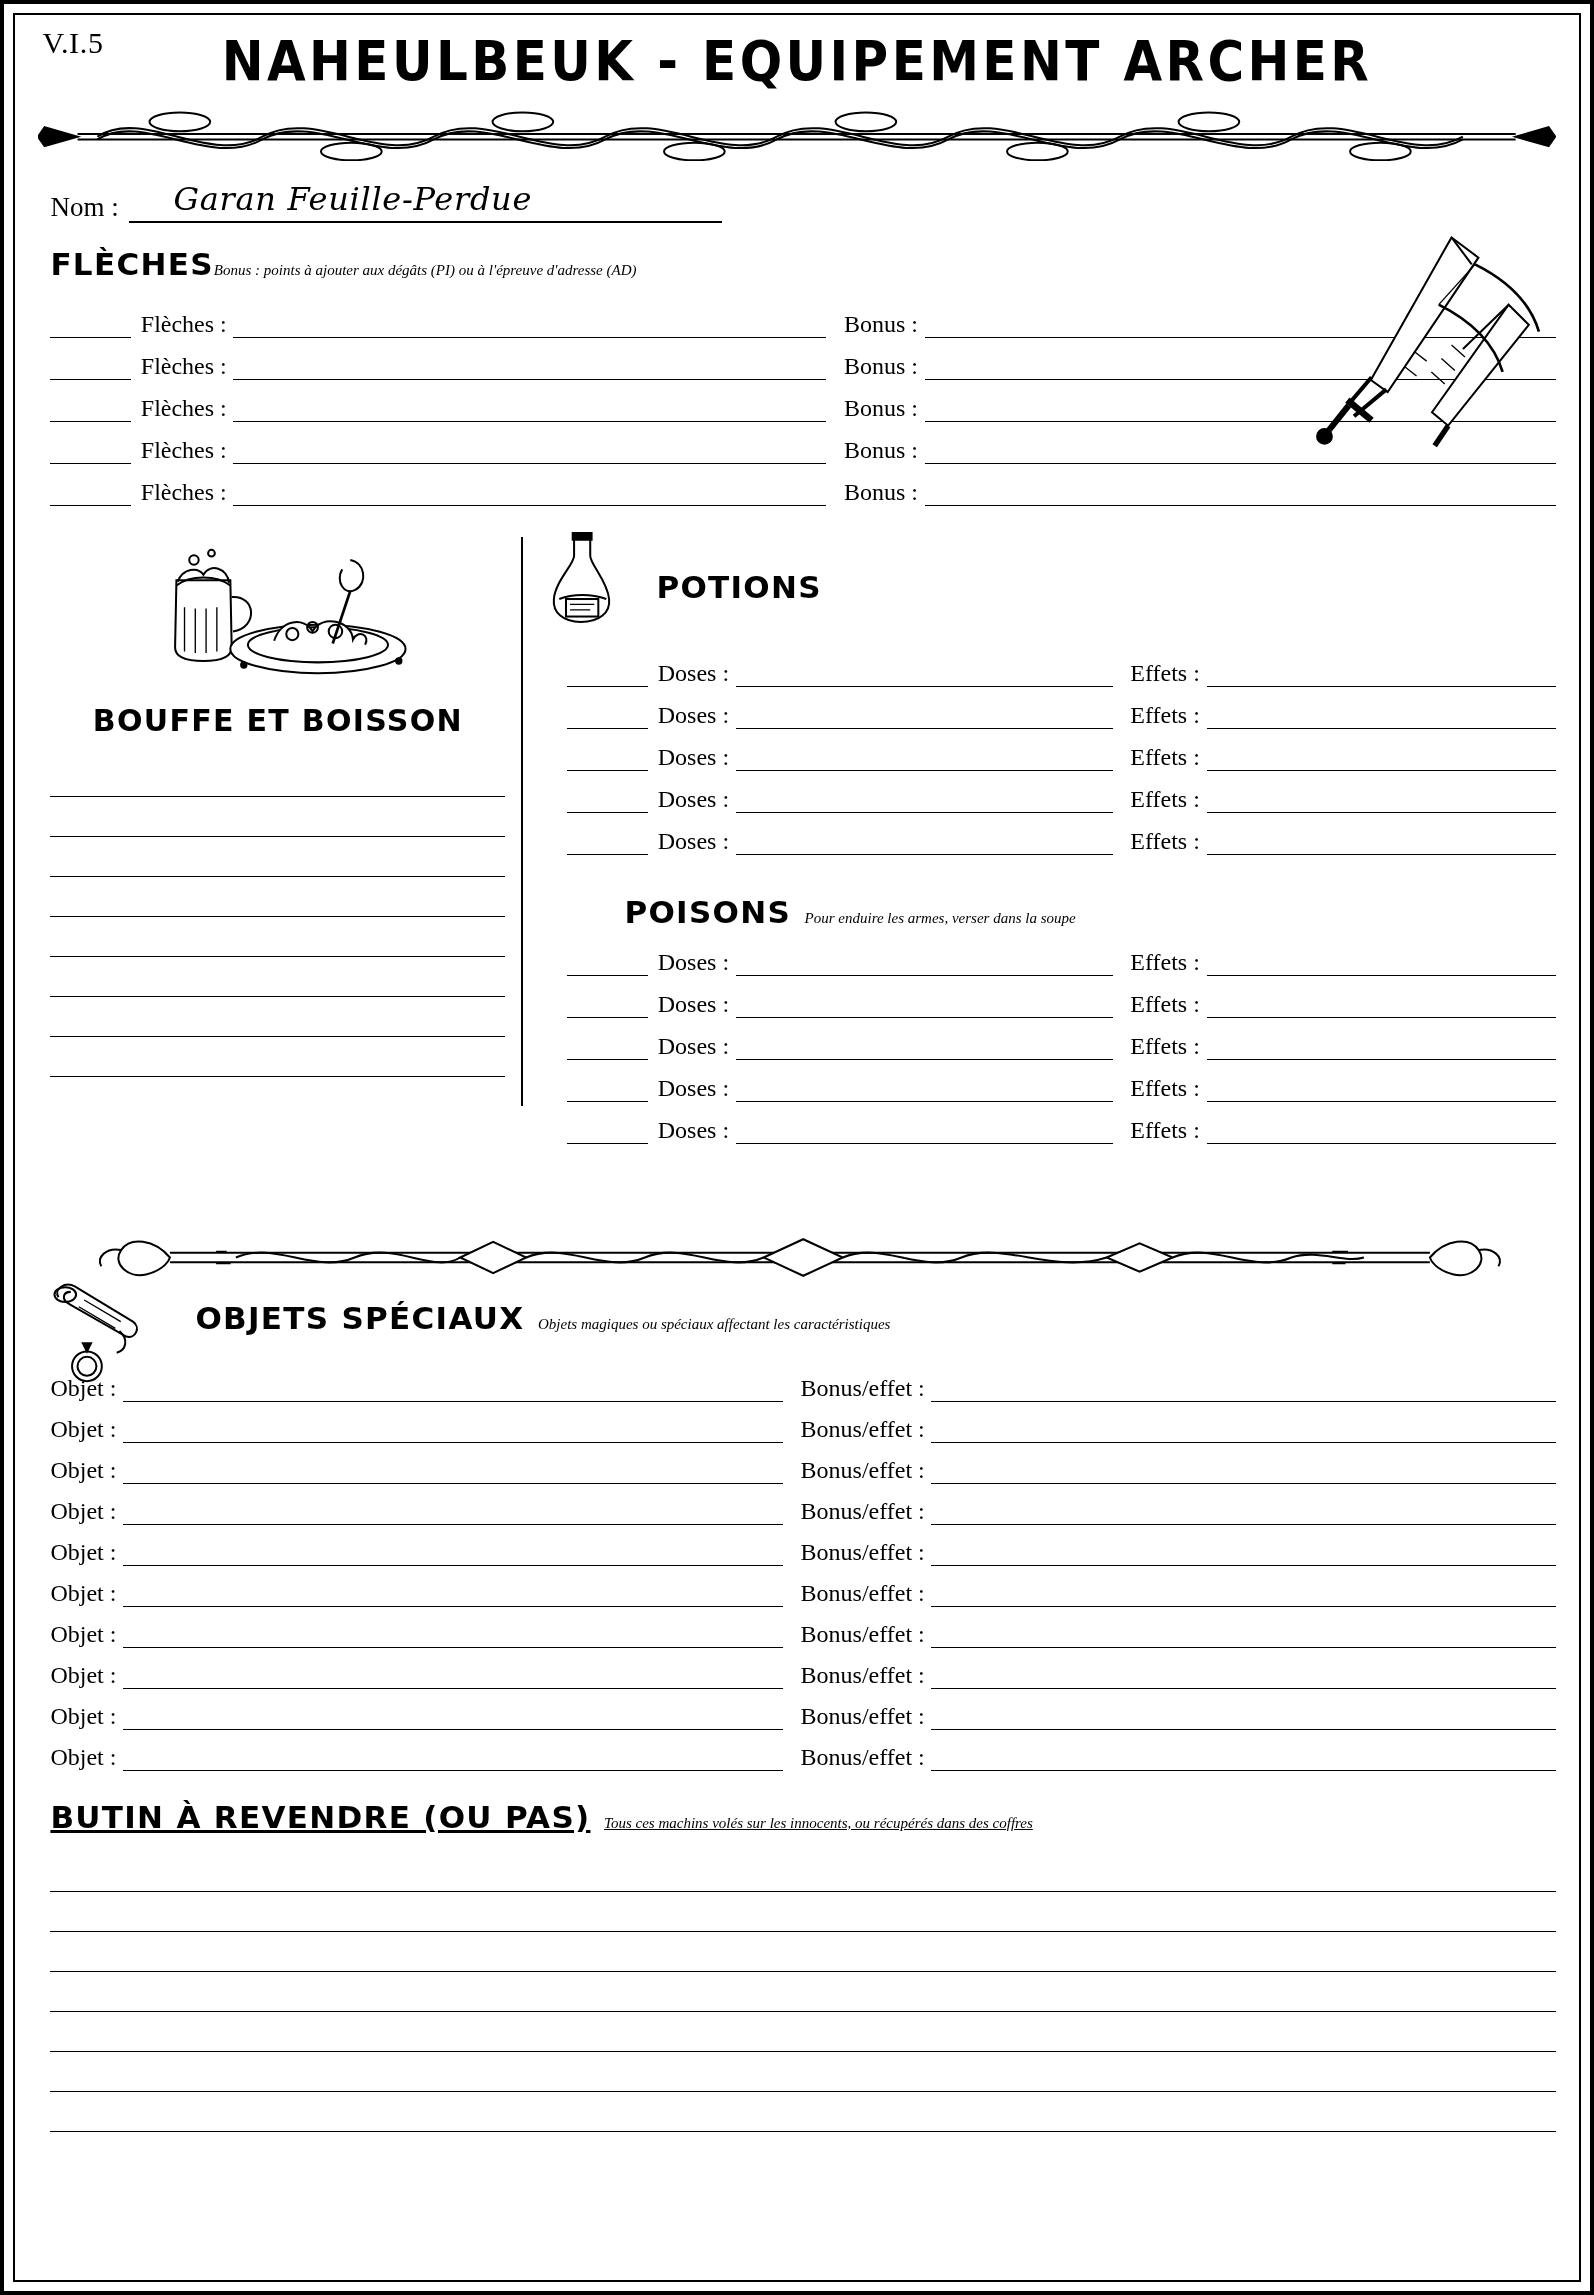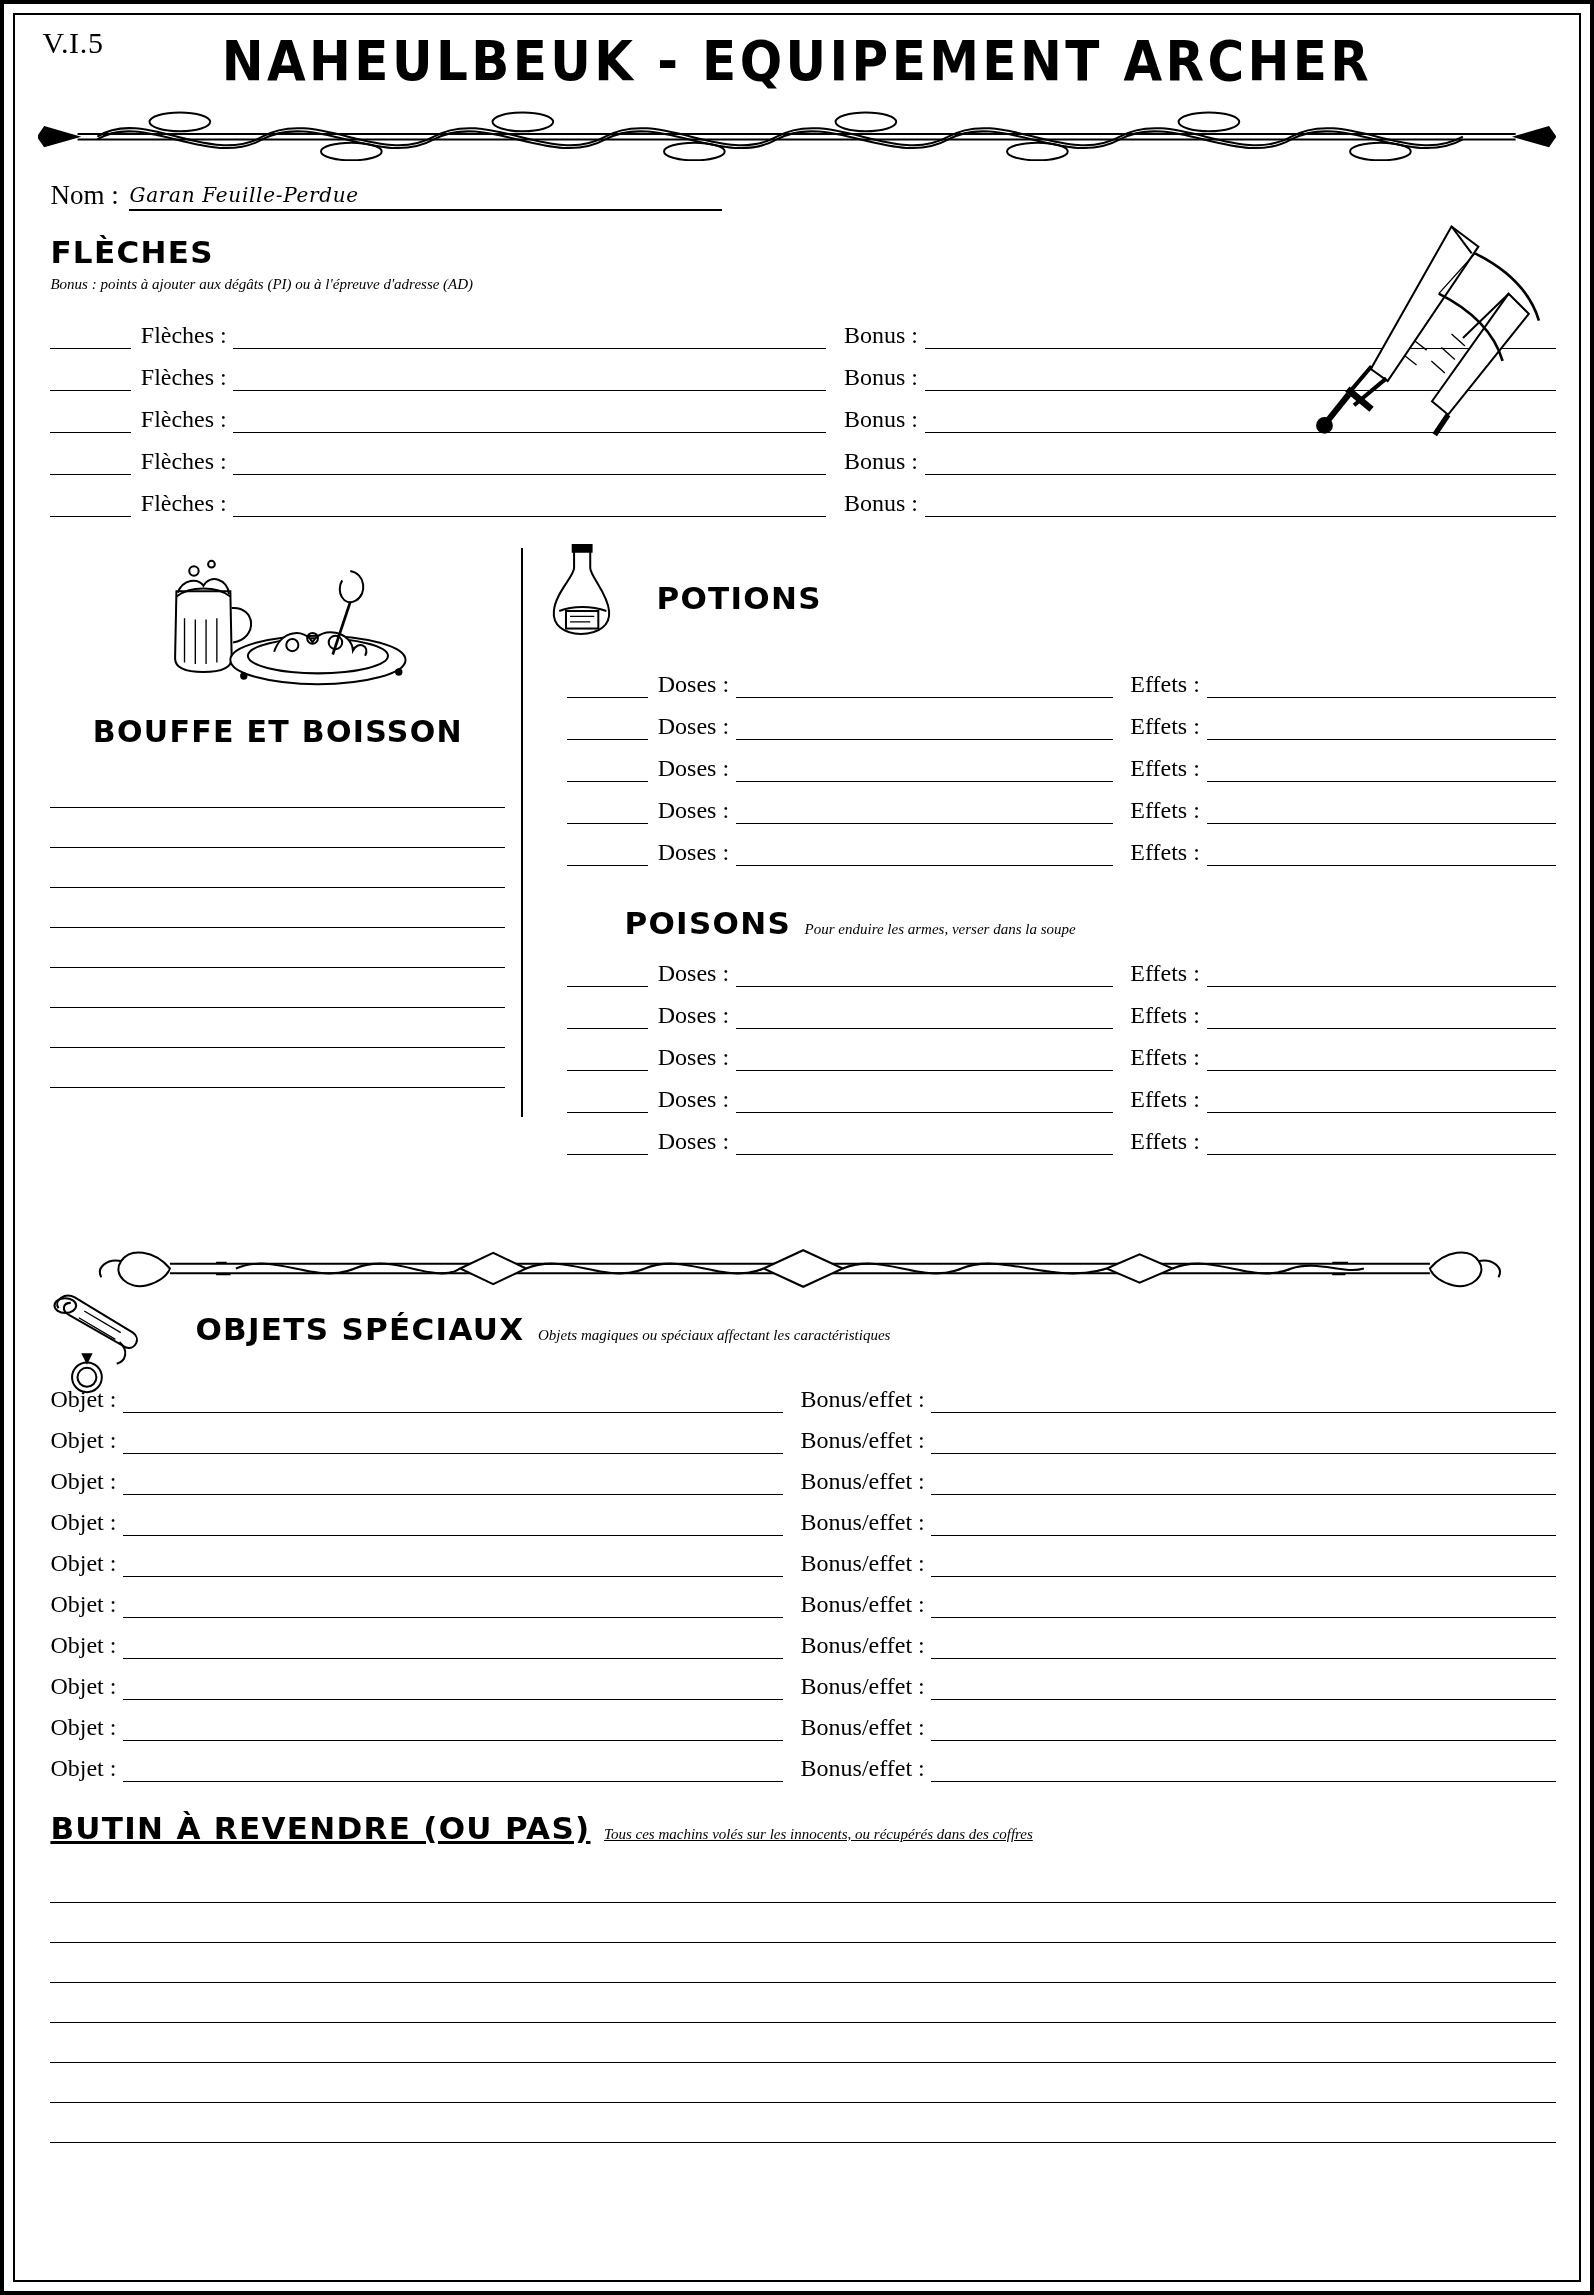--- a/index.html
+++ b/index.html
@@ -79,30 +79,30 @@
   }
   .name-value-wrap {
     margin-left: 10.8px;
     width: 593px;
     border-bottom: 2px solid #000;
     padding-bottom: 2.7px;
   }
   .name-value {
     font-family: "DejaVu Serif", serif;
     font-style: italic;
-    font-size: 20px;
+    font-size: 32px;
     letter-spacing: 0.7px;
+    margin-left: 44px;
   }
 
   
   .sec-head {
     display: flex;
     align-items: baseline;
-    gap: 6px;
-    flex-direction: column;
+    gap: 0;
   }
   .sec-title {
     font-family: "DejaVu Sans", sans-serif;
     font-weight: bold;
     font-size: 31px;
     letter-spacing: 1.3px;
   }
   .sec-sub {
     font-family: "Liberation Serif", serif;
     font-style: italic;

